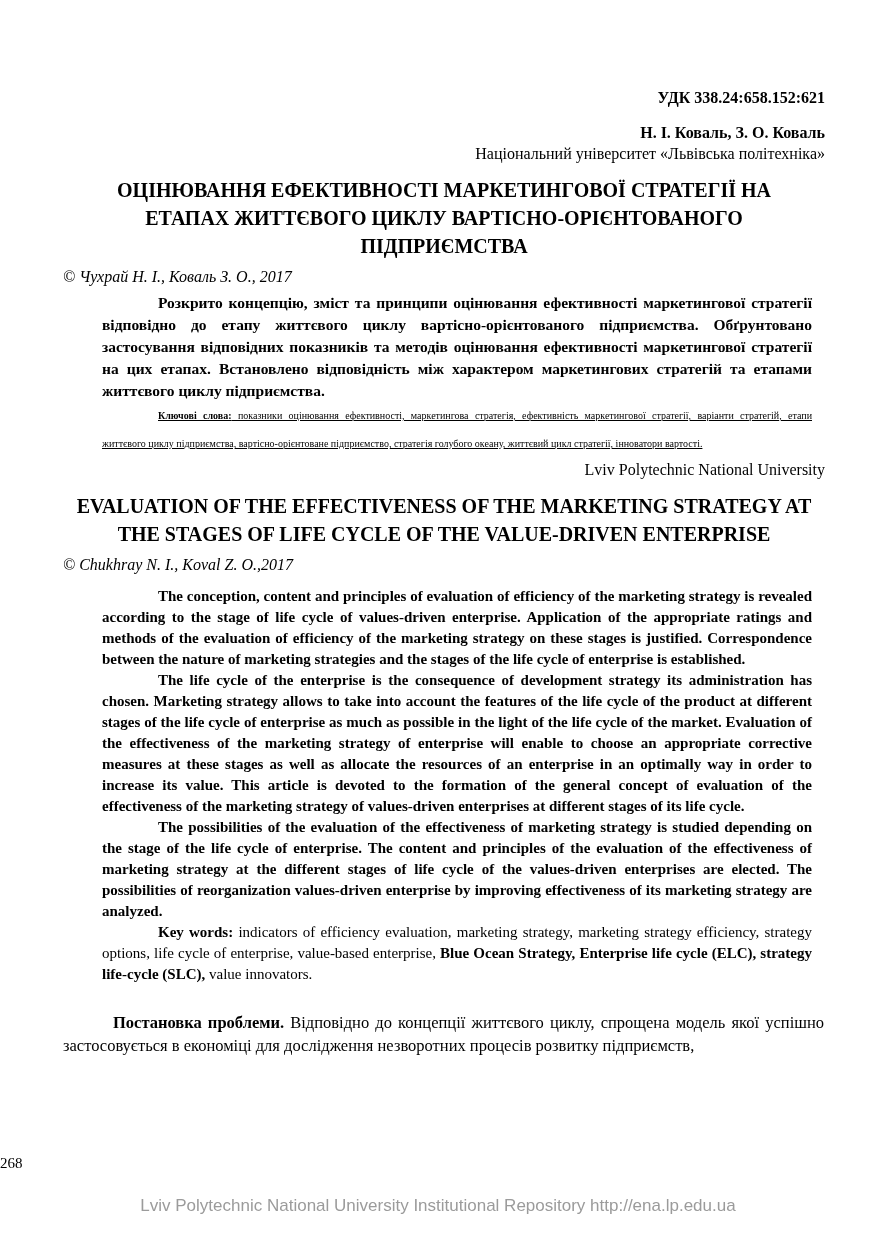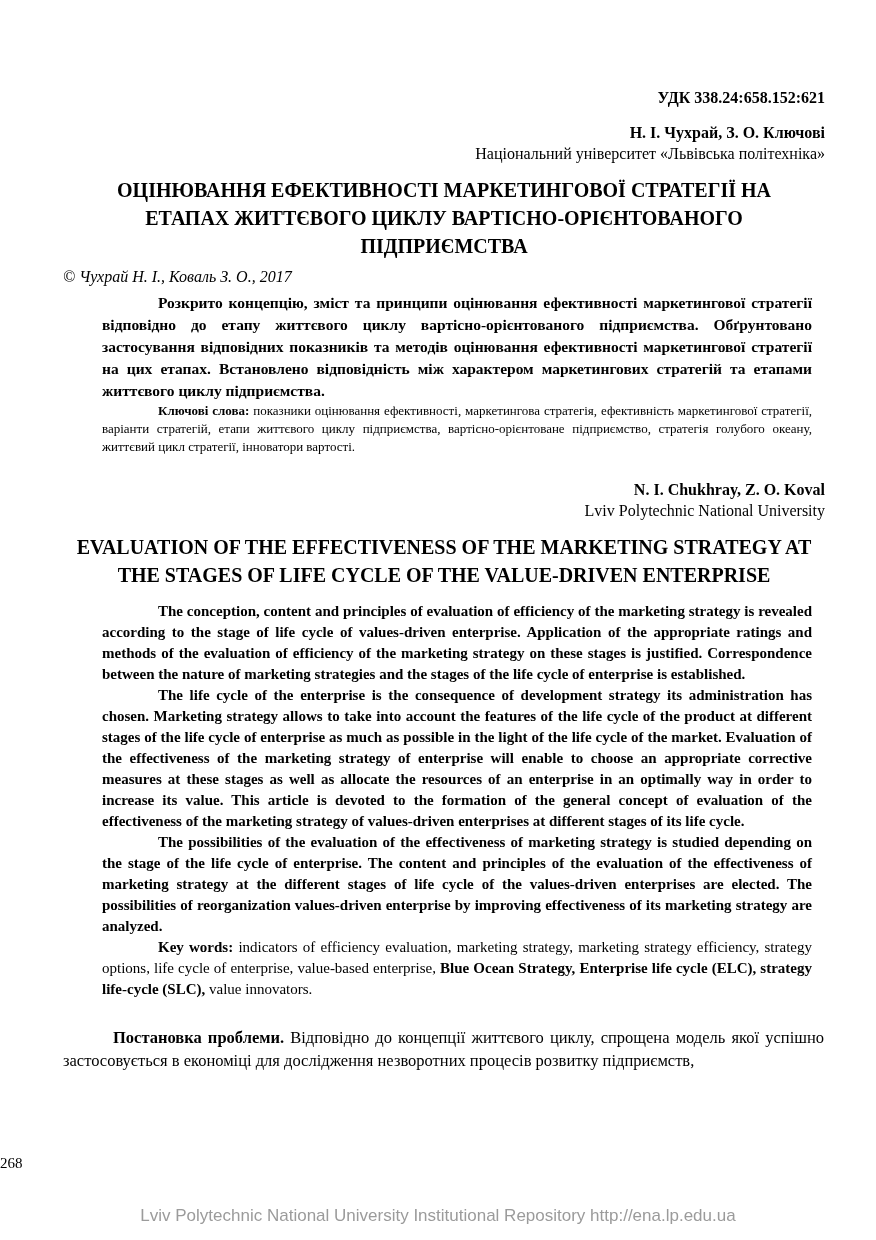--- a/index.html
+++ b/index.html
@@ -37,23 +37,24 @@
 
   .annot { margin: 6px 13px 0 39px; }
   .annot p { margin: 0; text-align: justify; }
   .abstract-uk {
     font-weight: bold;
     font-size: 15.5px;
     line-height: 22px;
     text-indent: 56px;
   }
   .keywords-uk {
-    font-size: 13px;
-    line-height: 18px;
+    font-size: 10px;
+    line-height: 28px;
     text-indent: 56px;
+    text-decoration: underline;
   }
   .abstract-en {
     font-weight: bold;
     font-size: 15px;
     line-height: 21px;
     text-indent: 56px;
   }
   .keywords-en {
     font-size: 15px;
     line-height: 21px;
@@ -72,54 +73,54 @@
   .page-number {
     position: absolute;
     bottom: 68px;
     left: 0;
     right: 0;
     text-align: left;
     font-size: 15px;
   }
   .repository-note {
     position: absolute;
-    bottom: 14px;
+    bottom: 24px;
     left: 0;
     right: 0;
     text-align: center;
     font-family: "Liberation Sans", sans-serif;
     font-size: 17px;
     color: #9b9b9b;
   }
 </style>
 </head>
 <body>
 
 <div class="page">
   <div class="content">
 
     <div class="udc right">УДК 338.24:658.152:621</div>
 
-    <div class="authors right">Н. І. Чухрай, З. О. Ключові</div>
+    <div class="authors right">Н. І. Коваль, З. О. Коваль</div>
     <div class="affiliation right">Національний університет «Львівська політехніка»</div>
 
     <h1 class="main-title">ОЦІНЮВАННЯ ЕФЕКТИВНОСТІ МАРКЕТИНГОВОЇ СТРАТЕГІЇ НА ЕТАПАХ ЖИТТЄВОГО ЦИКЛУ ВАРТІСНО-ОРІЄНТОВАНОГО ПІДПРИЄМСТВА</h1>
 
     <div class="copyright">© Чухрай Н. І., Коваль З. О., 2017</div>
 
     <div class="annot">
       <p class="abstract-uk">Розкрито концепцію, зміст та принципи оцінювання ефективності маркетингової стратегії відповідно до етапу життєвого циклу вартісно-орієнтованого підприємства. Обґрунтовано застосування відповідних показників та методів оцінювання ефективності маркетингової стратегії на цих етапах. Встановлено відповідність між характером маркетингових стратегій та етапами життєвого циклу підприємства.</p>
       <p class="keywords-uk"><span class="bold">Ключові слова:</span><span> показники оцінювання ефективності, маркетингова стратегія, ефективність маркетингової стратегії, варіанти стратегій, етапи життєвого циклу підприємства, вартісно-орієнтоване підприємство, стратегія голубого океану, життєвий цикл стратегії, інноватори вартості.</span></p>
     </div>
 
-    <div class="authors right" style="margin-top:24px;">N. I. Chukhray, Z. O. Koval</div>
     <div class="affiliation right">Lviv Polytechnic National University</div>
 
     <h2 class="main-title" style="">EVALUATION OF THE EFFECTIVENESS OF THE MARKETING STRATEGY AT THE STAGES OF LIFE CYCLE OF THE VALUE-DRIVEN ENTERPRISE</h2>
 
+    <div class="copyright">© Chukhray N. I., Koval Z. O.,2017</div>
 
     <div class="annot en-block">
       <p class="abstract-en">The conception, content and principles of evaluation of efficiency of the marketing strategy is revealed according to the stage of life cycle of values-driven enterprise. Application of the appropriate ratings and methods of the evaluation of efficiency of the marketing strategy on these stages is justified. Correspondence between the nature of marketing strategies and the stages of the life cycle of enterprise is established.</p>
       <p class="abstract-en">The life cycle of the enterprise is the consequence of development strategy its administration has chosen. Marketing strategy allows to take into account the features of the life cycle of the product at different stages of the life cycle of enterprise as much as possible in the light of the life cycle of the market. Evaluation of the effectiveness of the marketing strategy of enterprise will enable to choose an appropriate corrective measures at these stages as well as allocate the resources of an enterprise in an optimally way in order to increase its value. This article is devoted to the formation of the general concept of evaluation of the effectiveness of the marketing strategy of values-driven enterprises at different stages of its life cycle.</p>
       <p class="abstract-en">The possibilities of the evaluation of the effectiveness of marketing strategy is studied depending on the stage of the life cycle of enterprise. The content and principles of the evaluation of the effectiveness of marketing strategy at the different stages of life cycle of the values-driven enterprises are elected. The possibilities of reorganization values-driven enterprise by improving effectiveness of its marketing strategy are analyzed.</p>
       <p class="keywords-en"><span class="bold">Key words:</span><span> indicators of efficiency evaluation, marketing strategy, marketing strategy efficiency, strategy options, life cycle of enterprise, value-based enterprise, </span><span class="bold">Blue Ocean Strategy, Enterprise life cycle (ELC), strategy life-cycle (SLC),</span><span> value innovators.</span></p>
     </div>
 
     <p class="body-para"><span class="bold">Постановка проблеми.</span><span> Відповідно до концепції життєвого циклу, спрощена модель якої успішно застосовується в економіці для дослідження незворотних процесів розвитку підприємств,</span></p>
 

